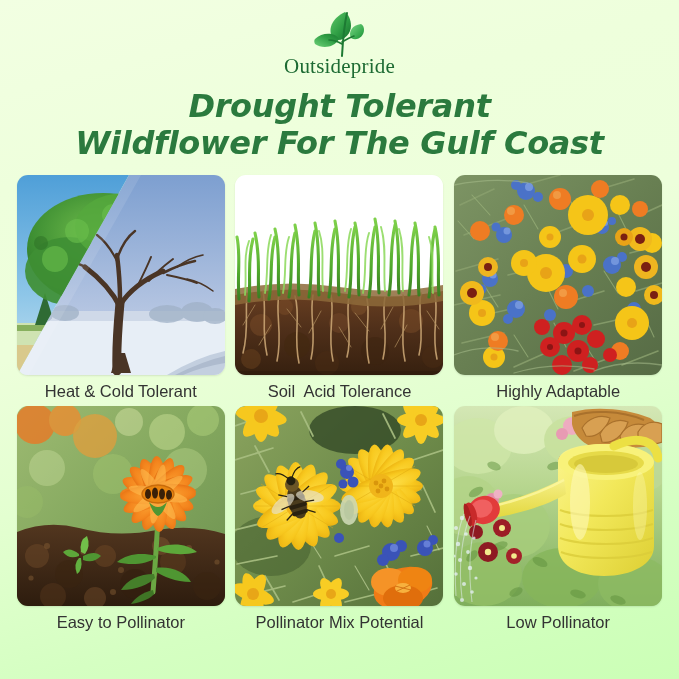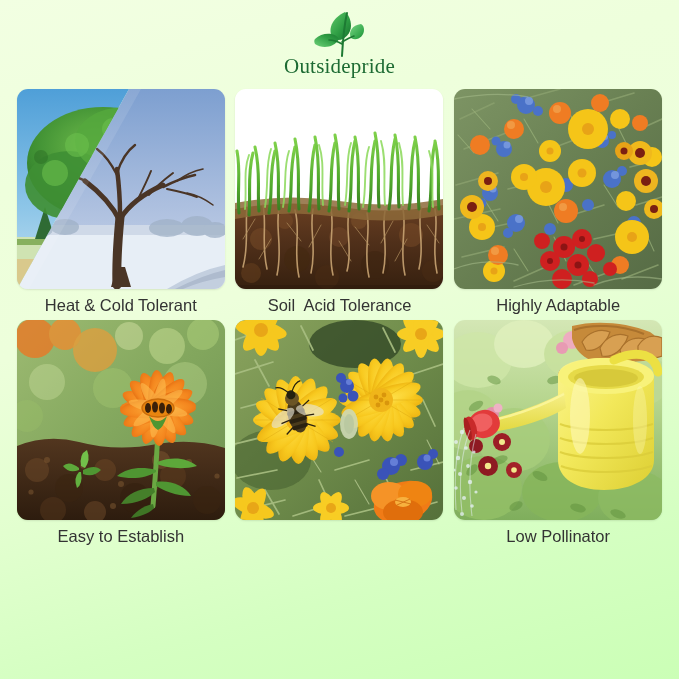--- a/index.html
+++ b/index.html
@@ -134,20 +134,24 @@
 
       <path d="M14 33 C21 26 34 26 38 33 C33 42 21 43 14 38 C13 36 13 34 14 33 Z" fill="url(#lg2)"></path>
 
       <path d="M46 7 C43 20 42 32 41 50" stroke="#1d7a33" stroke-width="2" fill="none" stroke-linecap="round"></path>
       <path d="M41 36 C46 33 50 31 53 30" stroke="#1d7a33" stroke-width="1.6" fill="none" stroke-linecap="round"></path>
       <path d="M41 38 C36 35 31 34 28 34" stroke="#1d7a33" stroke-width="1.6" fill="none" stroke-linecap="round"></path>
     </svg>
     <div class="logo-wordmark">Outsidepride</div>
   </div>
 
+  <h1 class="headline">
+    <span class="line1">Drought Tolerant</span>
+    <span class="line2">Wildflower For The Gulf Coast</span>
+  </h1>
 
   <div class="grid">
 
     <div class="cell">
       <div class="thumb">
         <svg viewBox="0 0 208 200" preserveAspectRatio="xMidYMid slice">
           <defs>
             <linearGradient id="skySummer" x1="0" y1="0" x2="0" y2="1">
               <stop offset="0%" stop-color="#4f9fd8"></stop>
               <stop offset="60%" stop-color="#8ec6e8"></stop>
@@ -607,21 +611,21 @@
               <ellipse cx="-3" cy="-1" rx="3" ry="5.5"></ellipse>
               <ellipse cx="4" cy="0" rx="3" ry="5.5"></ellipse>
               <ellipse cx="11" cy="1" rx="3" ry="5"></ellipse>
             </g>
             <ellipse rx="16" ry="9" fill="none" stroke="#c96b0a" stroke-width="1.4"></ellipse>
           </g>
 
           <path d="M132 96 Q141 106 150 96 Q146 108 141 110 Q136 108 132 96 Z" fill="#4f9632"></path>
         </svg>
       </div>
-      <div class="caption">Easy to Establish</div>
+      <div class="caption">Easy to Pollinator</div>
     </div>
 
     <div class="cell">
       <div class="thumb">
         <svg viewBox="0 0 208 200" preserveAspectRatio="xMidYMid slice">
           <defs>
             <linearGradient id="polBg" x1="0" y1="0" x2="1" y2="1">
               <stop offset="0%" stop-color="#8aa35e"></stop>
               <stop offset="50%" stop-color="#6f8c4b"></stop>
               <stop offset="100%" stop-color="#55703a"></stop>
@@ -806,20 +810,21 @@
             </g>
             <circle r="5" fill="#e8a617"></circle>
           </g>
 
           <g transform="translate(114,104)">
             <ellipse rx="9" ry="15" fill="#cdd8b4" opacity="0.9"></ellipse>
             <ellipse rx="5" ry="10" fill="#b9c8a0" opacity="0.9"></ellipse>
           </g>
         </svg>
       </div>
+      <div class="caption">Pollinator Mix Potential</div>
     </div>
 
     <div class="cell">
       <div class="thumb">
         <svg viewBox="0 0 208 200" preserveAspectRatio="xMidYMid slice">
           <defs>
             <linearGradient id="gardenBg" x1="0" y1="0" x2="0" y2="1">
               <stop offset="0%" stop-color="#d4e7b5"></stop>
               <stop offset="40%" stop-color="#b7d68f"></stop>
               <stop offset="100%" stop-color="#7fae5c"></stop>

